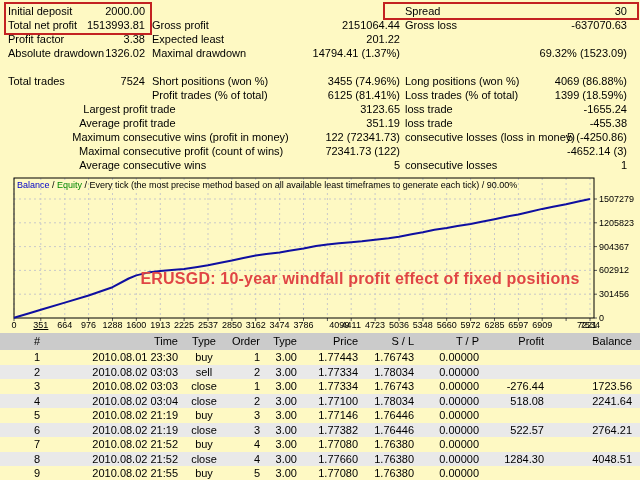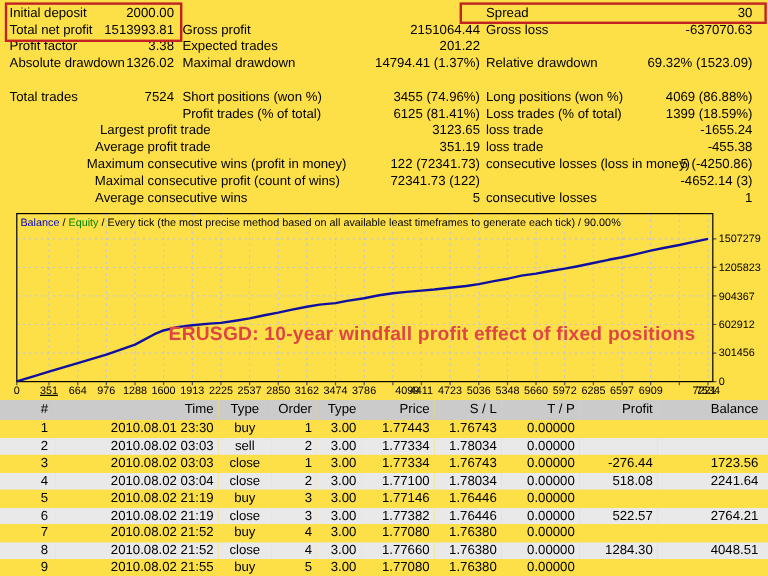--- a/index.html
+++ b/index.html
@@ -1,16 +1,16 @@
 <!DOCTYPE html>
 <html><head>
 <meta charset="utf-8">
 <style>
   html,body{margin:0;padding:0;background:#fff;}
-  .screen{position:relative;width:640px;height:480px;overflow:hidden;background:#fde047;
+  .screen{position:relative;width:640px;height:480px;overflow:hidden;background:#fef9c3;
           font-family:"Liberation Sans",sans-serif;color:#000;}
   
   .stats{position:absolute;left:0;top:0;width:640px;height:172px;}
   .srow{position:absolute;left:0;width:640px;height:14px;font-size:11px;line-height:14px;white-space:nowrap;}
   .srow span{position:absolute;top:0;}
   .c1l{left:8px;}
   .c1v{right:495px;}
   .c2l{left:152px;}
   .c2v{right:240px;}
   .c3l{left:405px;}
@@ -57,31 +57,30 @@
           <span class="c1l">Total net profit</span>
           <span class="c1v">1513993.81</span>
           <span class="c2l">Gross profit</span>
           <span class="c2v">2151064.44</span>
           <span class="c3l">Gross loss</span>
           <span class="c3v">-637070.63</span>
         </div>
         <div class="srow" style="top: 32px;">
           <span class="c1l">Profit factor</span>
           <span class="c1v">3.38</span>
-          <span class="c2l">Expected trades</span>
+          <span class="c2l">Expected least</span>
           <span class="c2v">201.22</span>
           <span class="c3l"></span>
           <span class="c3v"></span>
         </div>
         <div class="srow" style="top: 46px;">
           <span class="c1l">Absolute drawdown</span>
           <span class="c1v">1326.02</span>
           <span class="c2l">Maximal drawdown</span>
           <span class="c2v">14794.41 (1.37%)</span>
-          <span class="c3l">Relative drawdown</span>
           <span class="c3v">69.32% (1523.09)</span>
         </div>
         <div class="srow" style="top: 74px;">
           <span class="c1l">Total trades</span>
           <span class="c1v">7524</span>
           <span class="c2l">Short positions (won %)</span>
           <span class="c2v">3455 (74.96%)</span>
           <span class="c3l">Long positions (won %)</span>
           <span class="c3v">4069 (86.88%)</span>
         </div>

